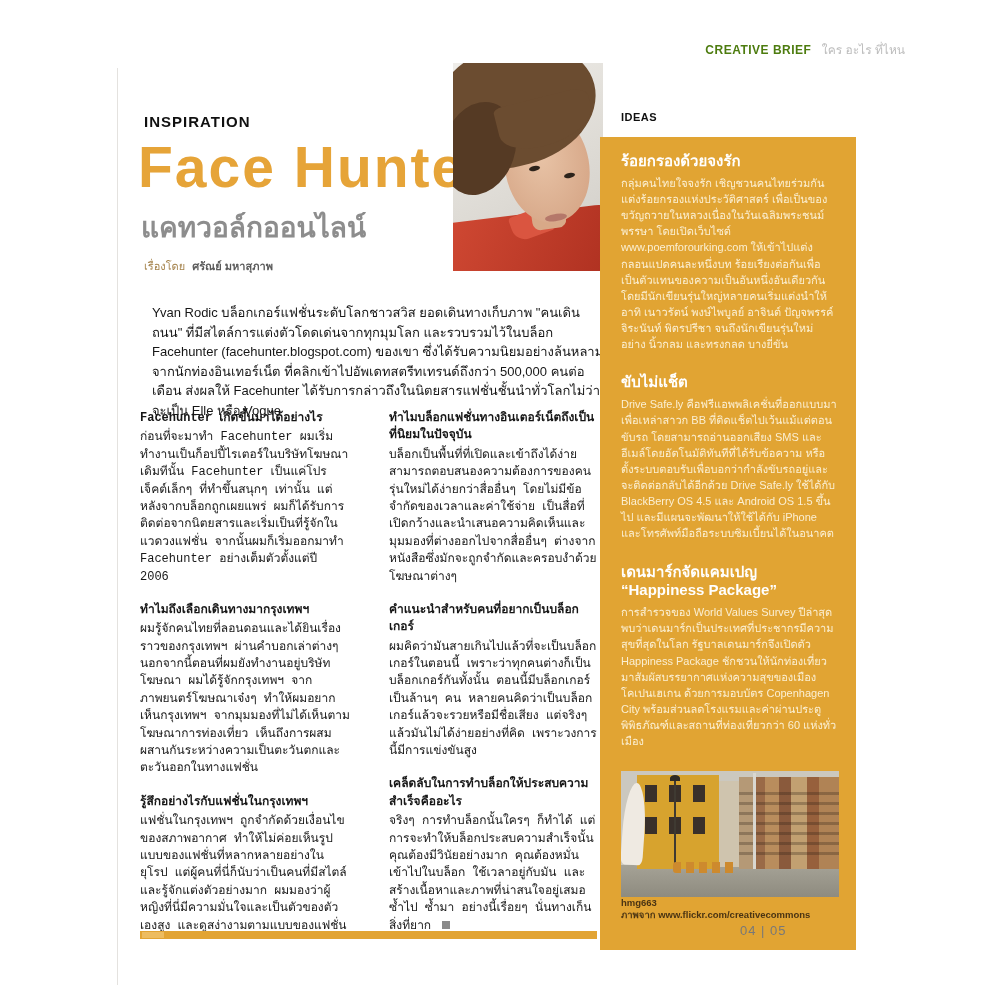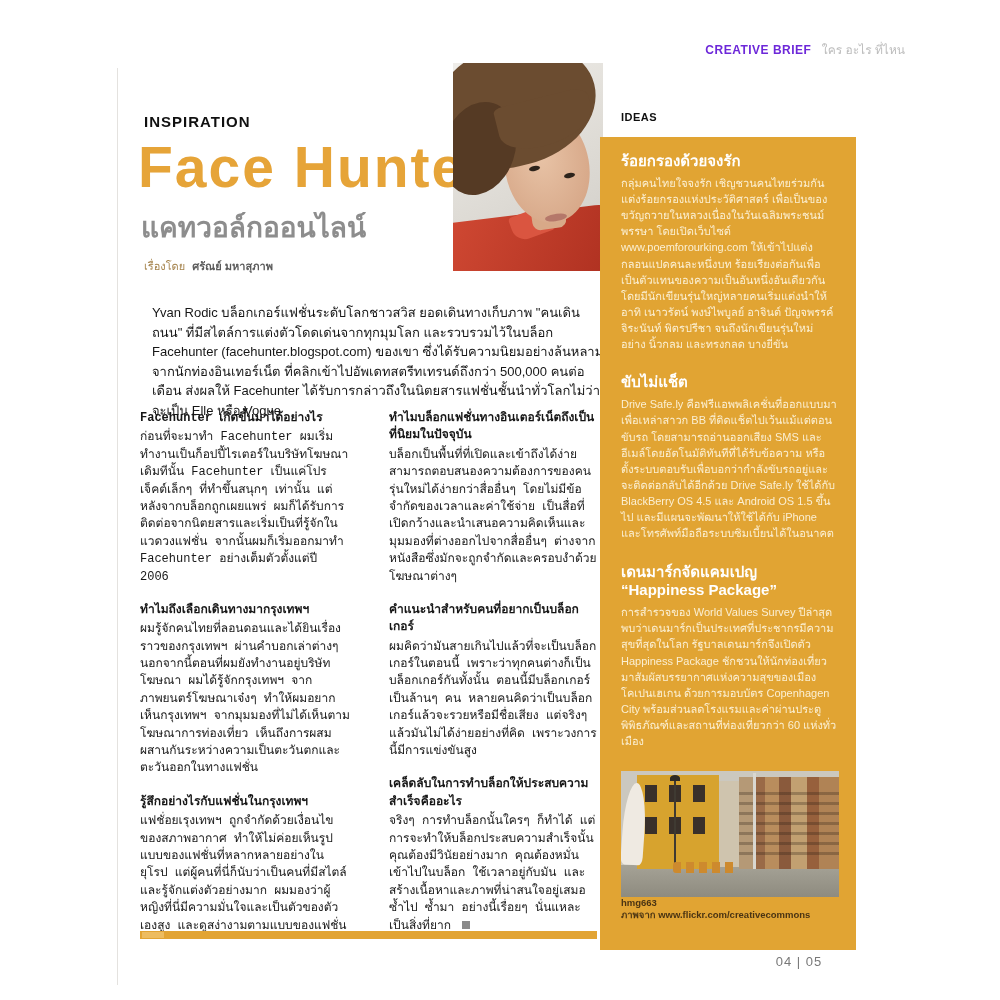--- a/index.html
+++ b/index.html
@@ -2,21 +2,21 @@
 <html><head>
 <meta charset="utf-8">
 <style>
   html,body{margin:0;padding:0;background:#fff;}
   .canvas{position:relative;width:1000px;height:1000px;background:#ffffff;overflow:hidden;
           font-family:"Liberation Sans","DejaVu Sans",sans-serif;color:#141414;}
   .page-edge{position:absolute;left:117px;top:68px;width:1px;height:917px;background:#e4e2df;}
 
   
   .header{position:absolute;top:40px;left:0;width:905px;text-align:right;font-size:12px;white-space:nowrap;}
-  .brand{color:#6d28d9;font-weight:bold;letter-spacing:.5px;}
+  .brand{color:#4d7c0f;font-weight:bold;letter-spacing:.5px;}
   .tagline{color:#bcbcbc;margin-left:7px;text-align:center;}
 
   
   .kicker{position:absolute;left:144px;top:113px;font-size:15px;font-weight:bold;color:#101010;letter-spacing:1px;}
   .title{position:absolute;left:138px;top:134px;margin:0;font-size:57px;font-weight:bold;color:#E6A438;letter-spacing:2px;white-space:nowrap;}
   .subtitle{position:absolute;left:141px;top:205px;margin:0;font-size:28px;font-weight:bold;color:#8d8d8d;white-space:nowrap;}
   .byline{position:absolute;left:144px;top:257px;font-size:11px;color:#a5834c;}
   .byline b{color:#5a5a5a;margin-left:4px;}
 
   
@@ -70,21 +70,21 @@
   .st-win-row{left:24px;width:70px;height:17px;background:repeating-linear-gradient(90deg,#39302a 0 12px,transparent 12px 24px);}
   .st-win-row.r1{top:14px;} .st-win-row.r2{top:46px;}
   .st-umbrella{left:2px;top:12px;width:22px;height:82px;background:#efeae2;
                border-radius:50% 50% 20% 20%/60% 60% 10% 10%;transform:rotate(4deg);}
   .st-lamp{left:53px;top:8px;width:2px;height:90px;background:#3f3a32;}
   .st-lamp-head{left:49px;top:4px;width:10px;height:6px;background:#2f2b24;border-radius:50% 50% 0 0;}
   .st-pole{left:132px;top:2px;width:3px;height:96px;background:#d9d7d0;}
   .st-chairs{left:52px;bottom:24px;width:64px;height:11px;border-radius:3px;
              background:repeating-linear-gradient(90deg,#cd8a2e 0 8px,transparent 8px 13px);}
 
-  .page-number{position:absolute;top:954px;left:740px;width:118px;text-align:center;font-size:13px;color:#787878;letter-spacing:1px;}
+  .page-number{position:absolute;top:923px;left:740px;width:118px;text-align:left;font-size:13px;color:#787878;letter-spacing:1px;}
 </style>
 </head>
 <body>
 
 <div class="canvas">
 
   <div class="page-edge"></div>
 
   <div class="header">
     <span class="brand">CREATIVE BRIEF</span>
@@ -119,36 +119,36 @@
       <div class="qa">
         <div class="q">Facehunter เกิดขึ้นมาได้อย่างไร</div>
         <div class="a">ก่อนที่จะมาทำ Facehunter ผมเริ่มทำงานเป็นก็อปปี้ไรเตอร์ในบริษัทโฆษณา เดิมทีนั้น Facehunter เป็นแค่โปรเจ็คต์เล็กๆ ที่ทำขึ้นสนุกๆ เท่านั้น แต่หลังจากบล็อกถูกเผยแพร่ ผมก็ได้รับการติดต่อจากนิตยสารและเริ่มเป็นที่รู้จักในแวดวงแฟชั่น จากนั้นผมก็เริ่มออกมาทำ Facehunter อย่างเต็มตัวตั้งแต่ปี 2006</div>
       </div>
       <div class="qa">
         <div class="q">ทำไมถึงเลือกเดินทางมากรุงเทพฯ</div>
         <div class="a">ผมรู้จักคนไทยที่ลอนดอนและได้ยินเรื่องราวของกรุงเทพฯ ผ่านคำบอกเล่าต่างๆ นอกจากนี้ตอนที่ผมยังทำงานอยู่บริษัทโฆษณา ผมได้รู้จักกรุงเทพฯ จากภาพยนตร์โฆษณาเจ๋งๆ ทำให้ผมอยากเห็นกรุงเทพฯ จากมุมมองที่ไม่ได้เห็นตามโฆษณาการท่องเที่ยว เห็นถึงการผสมผสานกันระหว่างความเป็นตะวันตกและตะวันออกในทางแฟชั่น</div>
       </div>
       <div class="qa">
         <div class="q">รู้สึกอย่างไรกับแฟชั่นในกรุงเทพฯ</div>
-        <div class="a">แฟชั่อยเรุงเทพฯ ถูกจำกัดด้วยเงื่อนไขของสภาพอากาศ ทำให้ไม่ค่อยเห็นรูปแบบของแฟชั่นที่หลากหลายอย่างในยุโรป แต่ผู้คนที่นี่ก็นับว่าเป็นคนที่มีสไตล์และรู้จักแต่งตัวอย่างมาก ผมมองว่าผู้หญิงที่นี่มีความมั่นใจและเป็นตัวของตัวเองสูง และดูสง่างามตามแบบของแฟชั่น</div>
+        <div class="a">แฟชั่นในกรุงเทพฯ ถูกจำกัดด้วยเงื่อนไขของสภาพอากาศ ทำให้ไม่ค่อยเห็นรูปแบบของแฟชั่นที่หลากหลายอย่างในยุโรป แต่ผู้คนที่นี่ก็นับว่าเป็นคนที่มีสไตล์และรู้จักแต่งตัวอย่างมาก ผมมองว่าผู้หญิงที่นี่มีความมั่นใจและเป็นตัวของตัวเองสูง และดูสง่างามตามแบบของแฟชั่น</div>
       </div>
     </div>
     <div class="col">
       <div class="qa">
         <div class="q">ทำไมบล็อกแฟชั่นทางอินเตอร์เน็ตถึงเป็นที่นิยมในปัจจุบัน</div>
         <div class="a">บล็อกเป็นพื้นที่ที่เปิดและเข้าถึงได้ง่าย สามารถตอบสนองความต้องการของคนรุ่นใหม่ได้ง่ายกว่าสื่ออื่นๆ โดยไม่มีข้อจำกัดของเวลาและค่าใช้จ่าย เป็นสื่อที่เปิดกว้างและนำเสนอความคิดเห็นและมุมมองที่ต่างออกไปจากสื่ออื่นๆ ต่างจากหนังสือซึ่งมักจะถูกจำกัดและครอบงำด้วยโฆษณาต่างๆ</div>
       </div>
       <div class="qa">
         <div class="q">คำแนะนำสำหรับคนที่อยากเป็นบล็อกเกอร์</div>
         <div class="a">ผมคิดว่ามันสายเกินไปแล้วที่จะเป็นบล็อกเกอร์ในตอนนี้ เพราะว่าทุกคนต่างก็เป็นบล็อกเกอร์กันทั้งนั้น ตอนนี้มีบล็อกเกอร์เป็นล้านๆ คน หลายคนคิดว่าเป็นบล็อกเกอร์แล้วจะรวยหรือมีชื่อเสียง แต่จริงๆ แล้วมันไม่ได้ง่ายอย่างที่คิด เพราะวงการนี้มีการแข่งขันสูง</div>
       </div>
       <div class="qa">
         <div class="q">เคล็ดลับในการทำบล็อกให้ประสบความสำเร็จคืออะไร</div>
         <div class="a">
-          <span>จริงๆ การทำบล็อกนั้นใครๆ ก็ทำได้ แต่การจะทำให้บล็อกประสบความสำเร็จนั้นคุณต้องมีวินัยอย่างมาก คุณต้องหมั่นเข้าไปในบล็อก ใช้เวลาอยู่กับมัน และสร้างเนื้อหาและภาพที่น่าสนใจอยู่เสมอ ซ้ำไป ซ้ำมา อย่างนี้เรื่อยๆ นั่นแหละเป็นสิ่งที่ยาก</span>
+          <span>จริงๆ การทำบล็อกนั้นใครๆ ก็ทำได้ แต่การจะทำให้บล็อกประสบความสำเร็จนั้นคุณต้องมีวินัยอย่างมาก คุณต้องหมั่นเข้าไปในบล็อก ใช้เวลาอยู่กับมัน และสร้างเนื้อหาและภาพที่น่าสนใจอยู่เสมอ ซ้ำไป ซ้ำมา อย่างนี้เรื่อยๆ นั่นทางเก็นสิ่งที่ยาก</span>
           <span class="endmark"></span>
         </div>
       </div>
     </div>
   </div>
 
   <div class="gold-bar">
     <span class="cap"></span>
   </div>
 

